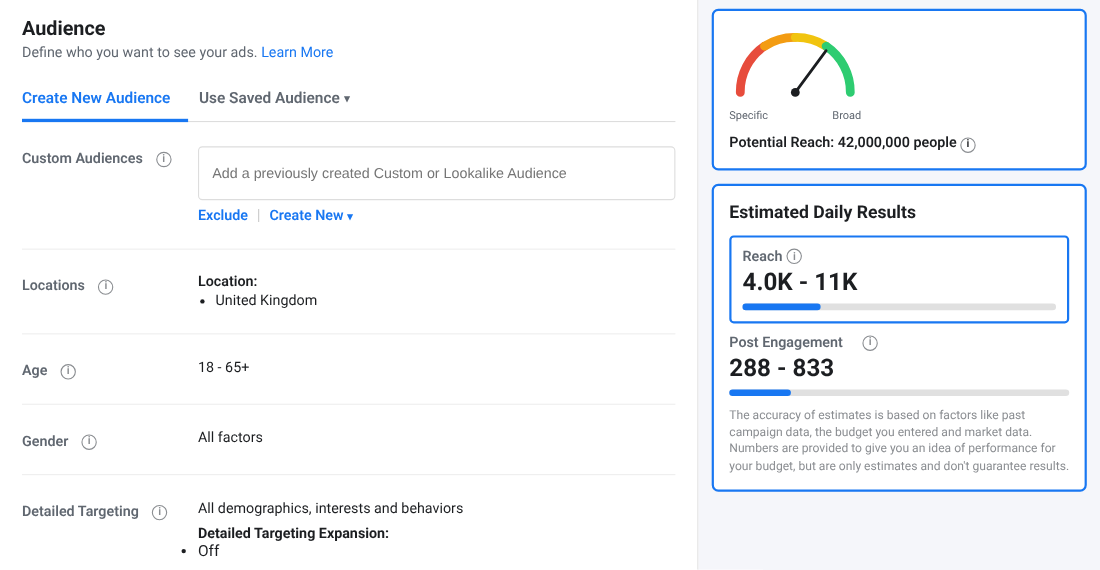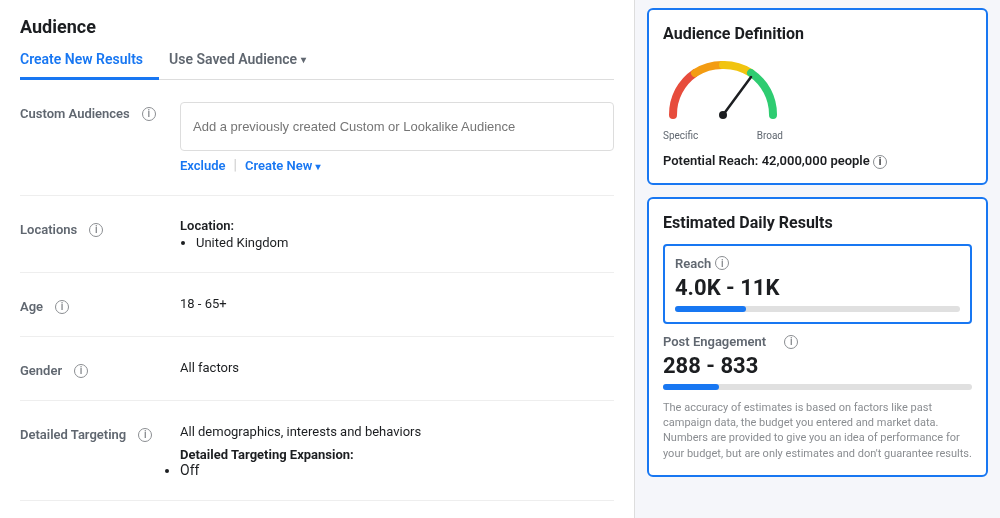--- a/index.html
+++ b/index.html
@@ -80,23 +80,27 @@
 
     .chevron { font-size: 10px; }
   </style>
 </head>
 <body>
 
 <div class="container">
 
   <div class="left-panel">
     <div class="page-title">Audience</div>
+    <div class="page-subtitle">
+      <span>Define who you want to see your ads.</span>
+      <a href="#">Learn More</a>
+    </div>
 
     <div class="tabs">
-      <div class="tab active">Create New Results</div>
+      <div class="tab active">Create New Audience</div>
       <div class="tab-dropdown">
         <span>Use Saved Audience</span>
         <span class="chevron">▾</span>
       </div>
     </div>
 
     <div class="form-section">
       <div class="form-row">
         <div class="form-label">
           <span>Custom Audiences</span>
@@ -174,21 +178,20 @@
     </div>
 
     <div class="show-more">
       
     </div>
   </div>
 
   <div class="right-panel">
 
     <div class="card">
-      <div class="card-title">Audience Definition</div>
 
       <div class="gauge-section">
         <div>
           
           <svg class="gauge-svg" viewBox="0 0 120 70">
 
             <path d="M 10 60 A 50 50 0 0 1 32 18" fill="none" stroke="#e74c3c" stroke-width="8" stroke-linecap="round"></path>
 
             <path d="M 32 18 A 50 50 0 0 1 60 10" fill="none" stroke="#f39c12" stroke-width="8" stroke-linecap="round"></path>
 

